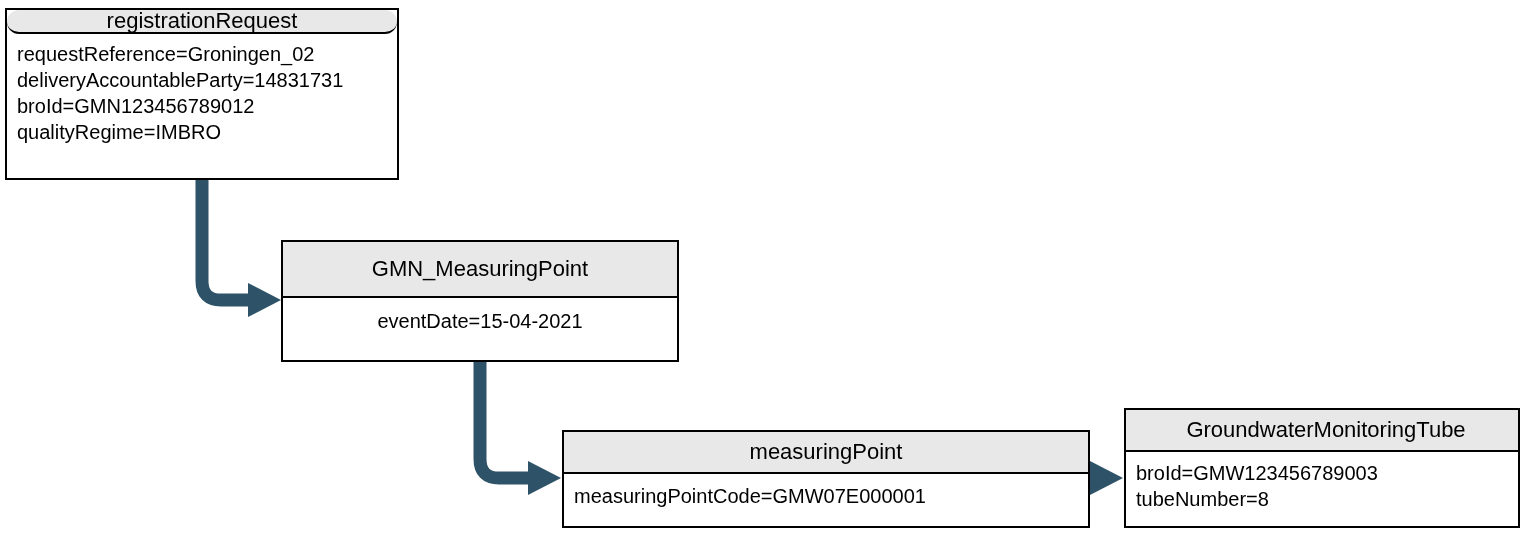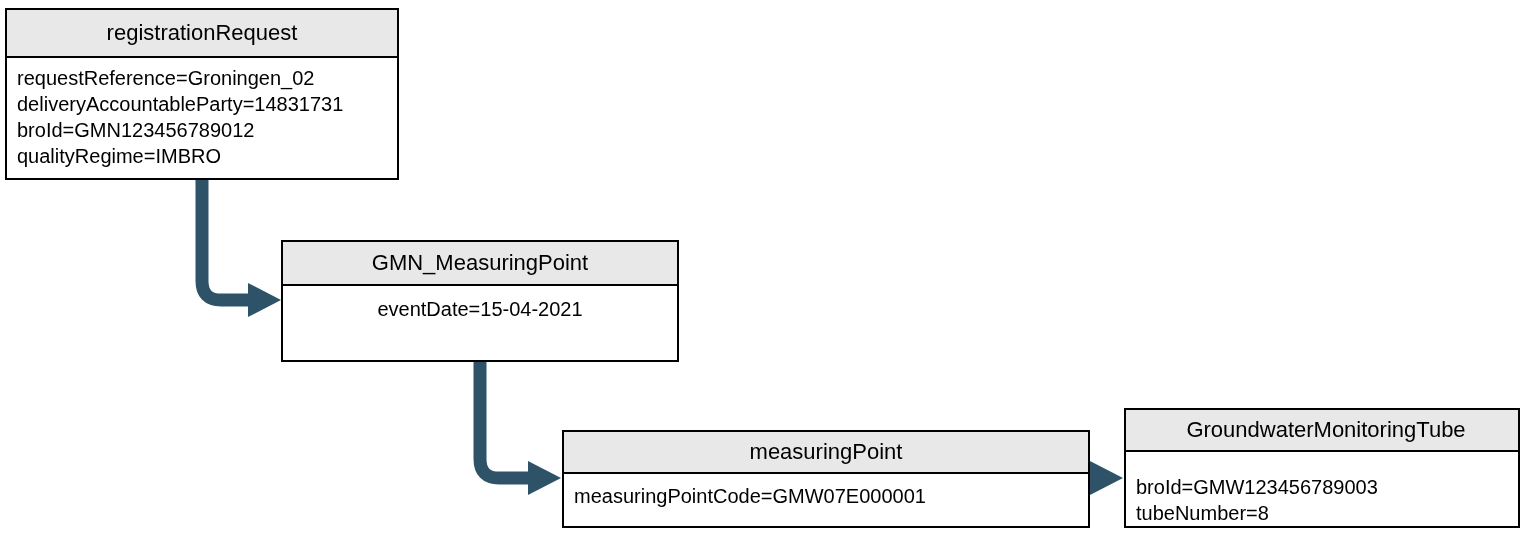--- a/index.html
+++ b/index.html
@@ -61,44 +61,44 @@
     <polygon points="248,283 281,300 248,317" fill="#2E5368"></polygon>
 
     <path d="M 480 362 L 480 459 Q 480 478 499 478 L 530 478" fill="none" stroke-width="13" stroke="#2E5368"></path>
     <polygon points="528,461 561,478 528,495" fill="#2E5368"></polygon>
 
     <path d="M 1039 478 L 1092 478" fill="none" stroke-width="13" stroke="#2E5368"></path>
     <polygon points="1090,461 1123,478 1090,495" fill="#2E5368"></polygon>
   </svg>
 
   <div class="node" style="left:5px; top:8px; width:394px; height:172px;">
-    <div class="node-header" style="height:48px;">registrationRequest</div>
+    <div class="node-header" style="height:24px;border-radius:19px;">registrationRequest</div>
     <div class="node-body">
       <div class="node-field">requestReference=Groningen_02</div>
       <div class="node-field">deliveryAccountableParty=14831731</div>
       <div class="node-field">broId=GMN123456789012</div>
       <div class="node-field">qualityRegime=IMBRO</div>
     </div>
   </div>
 
   <div class="node" style="left:281px; top:240px; width:398px; height:122px;">
-    <div class="node-header" style="height:44px;">GMN_MeasuringPoint</div>
+    <div class="node-header" style="height:56px;">GMN_MeasuringPoint</div>
     <div class="node-body" style="padding-top:10px;text-align:center;">
       <div class="node-field">eventDate=15-04-2021</div>
     </div>
   </div>
 
   <div class="node" style="left:562px; top:430px; width:528px; height:98px;">
     <div class="node-header" style="height:42px;">measuringPoint</div>
     <div class="node-body" style="padding-top:9px;">
       <div class="node-field">measuringPointCode=GMW07E000001</div>
     </div>
   </div>
 
   <div class="node" style="left:1124px; top:408px; width:396px; height:120px;">
     <div class="node-header" style="height:42px;padding-left:8px;">GroundwaterMonitoringTube</div>
-    <div class="node-body" style="padding-top:22px;">
+    <div class="node-body" style="padding-top:8px;">
       <div class="node-field">broId=GMW123456789003</div>
       <div class="node-field">tubeNumber=8</div>
     </div>
   </div>
 
 </div>
 
 </body></html>

